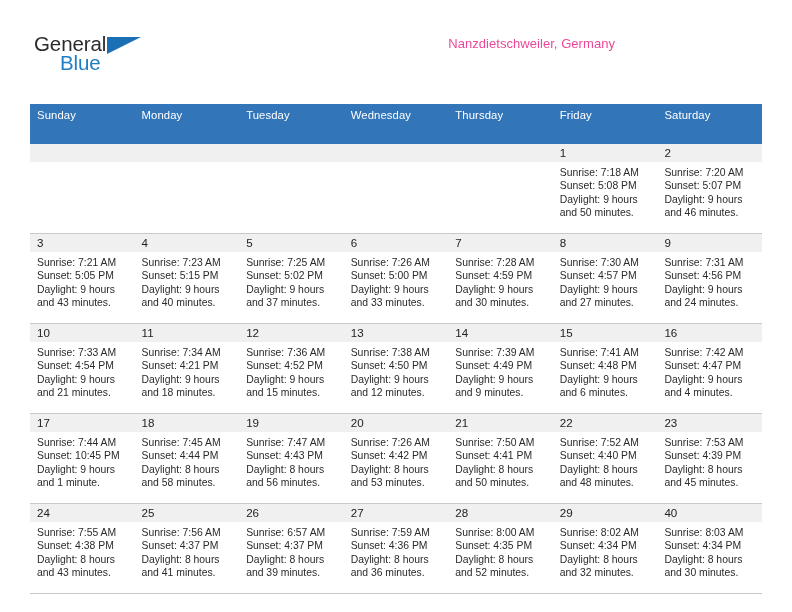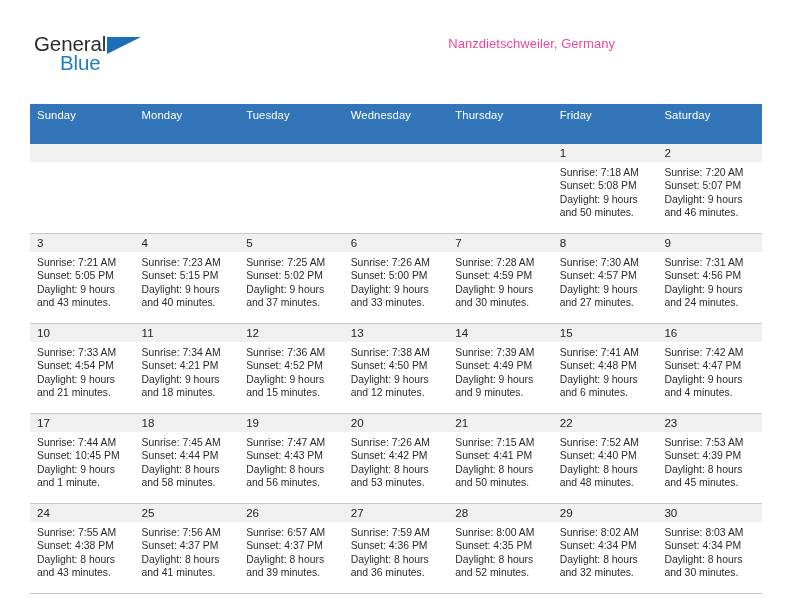--- a/index.html
+++ b/index.html
@@ -433,21 +433,21 @@
                 <div>Sunset: 4:42 PM</div>
                 <div>Daylight: 8 hours</div>
                 <div>and 53 minutes.</div>
               </div>
             </div>
           </td>
           <td>
             <div class="cell-inner">
               <div class="datenum">21</div>
               <div class="details">
-                <div>Sunrise: 7:15 AM</div>
+                <div>Sunrise: 7:50 AM</div>
                 <div>Sunset: 4:41 PM</div>
                 <div>Daylight: 8 hours</div>
                 <div>and 50 minutes.</div>
               </div>
             </div>
           </td>
           <td>
             <div class="cell-inner">
               <div class="datenum">22</div>
               <div class="details">
@@ -532,21 +532,21 @@
               <div class="details">
                 <div>Sunrise: 8:02 AM</div>
                 <div>Sunset: 4:34 PM</div>
                 <div>Daylight: 8 hours</div>
                 <div>and 32 minutes.</div>
               </div>
             </div>
           </td>
           <td>
             <div class="cell-inner">
-              <div class="datenum">30</div>
+              <div class="datenum">40</div>
               <div class="details">
                 <div>Sunrise: 8:03 AM</div>
                 <div>Sunset: 4:34 PM</div>
                 <div>Daylight: 8 hours</div>
                 <div>and 30 minutes.</div>
               </div>
             </div>
           </td>
         </tr>
       </tbody>

